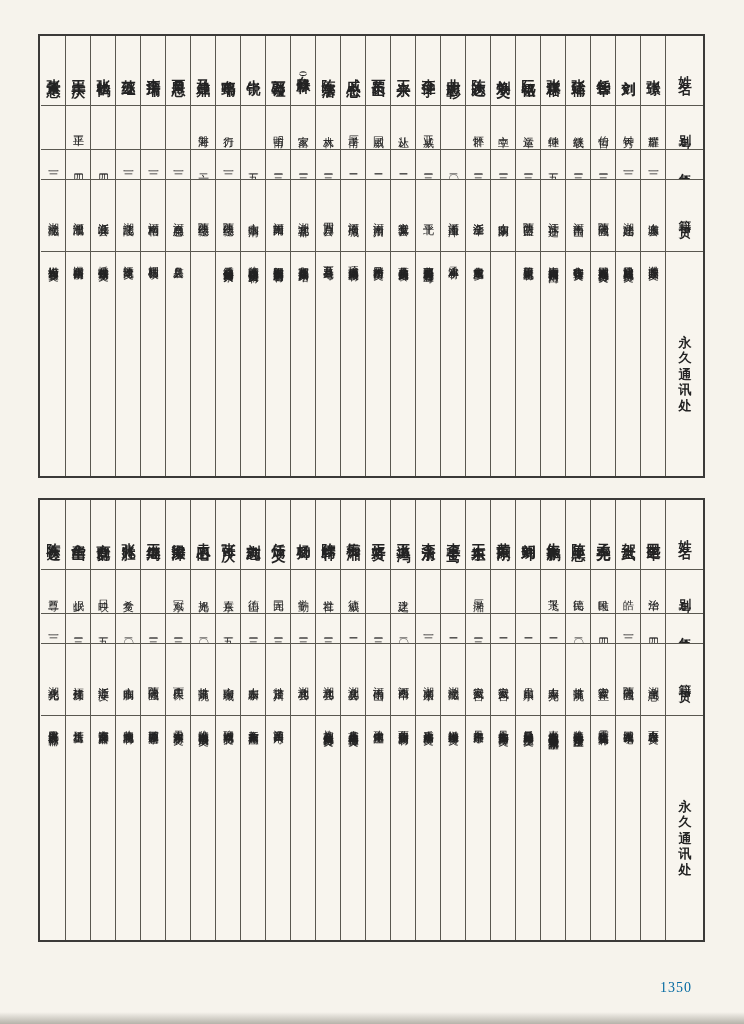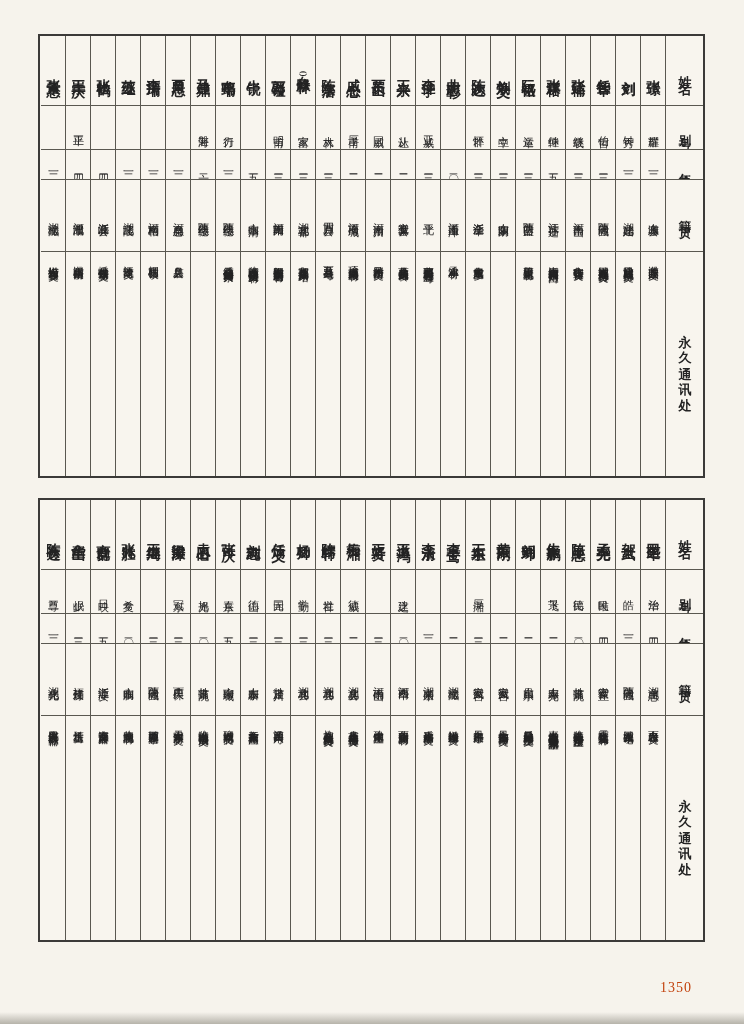--- a/index.html
+++ b/index.html
@@ -63,21 +63,21 @@
   .header-col .alias .vtext {font-size:12.5px;letter-spacing:4px;}
   .header-col .age .vtext   {font-size:12.5px;letter-spacing:2px;}
   .header-col .native .vtext{font-size:12.5px;letter-spacing:6px;}
   .header-col .cell.addr{align-items:center;padding-top:0;}
   .header-col .addr .vtext{font-size:13px;letter-spacing:16px;max-height:none;}
   .note{font-size:8px;letter-spacing:0;}
   .pagenum{
     position:absolute;
     right:52px;bottom:28px;
     font-size:14px;letter-spacing:1px;
-    color:#c2410c;
+    color:#0369a1;
   }
   .scan-edge{
     position:absolute;left:0;right:0;bottom:0;height:12px;
     background:linear-gradient(#f6f3ec,#b6b3aa);
   }
 </style>
 </head>
 <body>
 
 <div class="paper">

